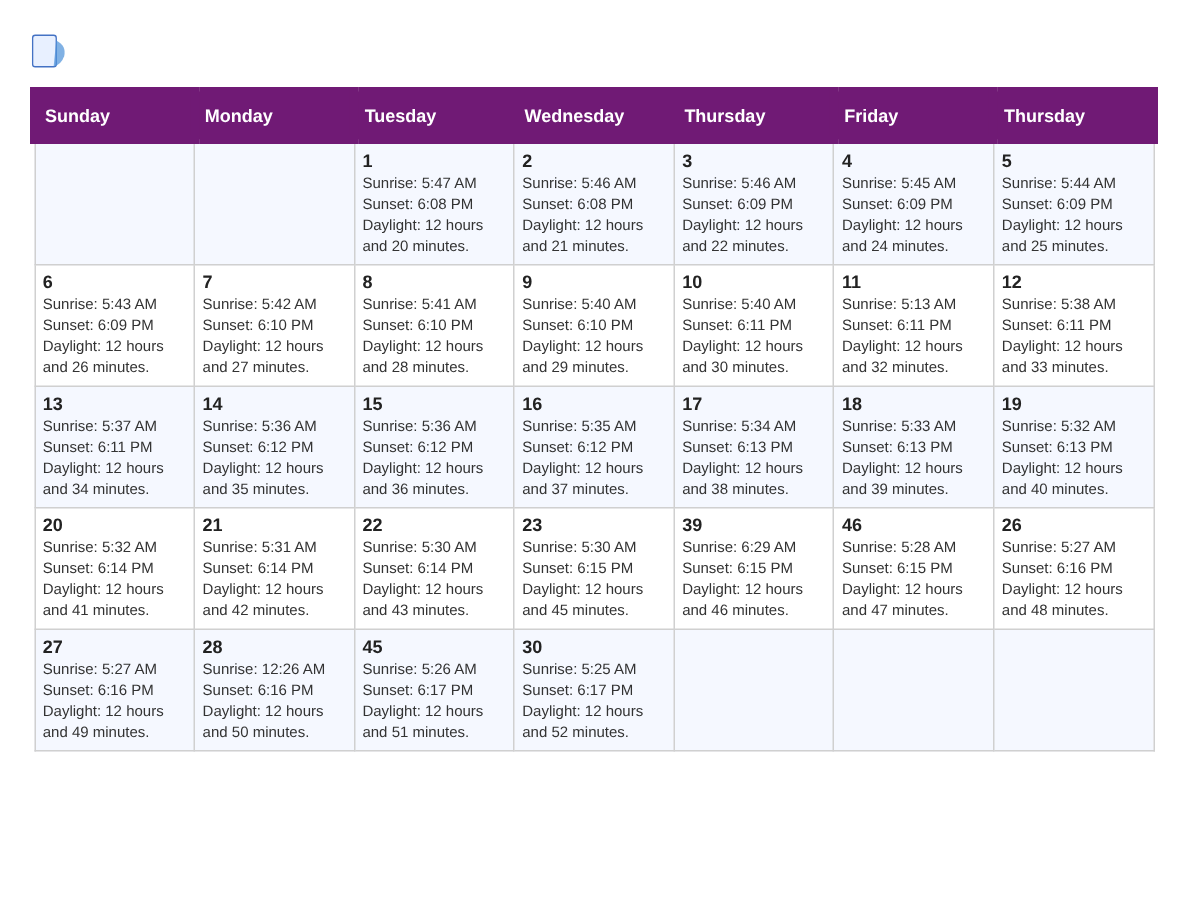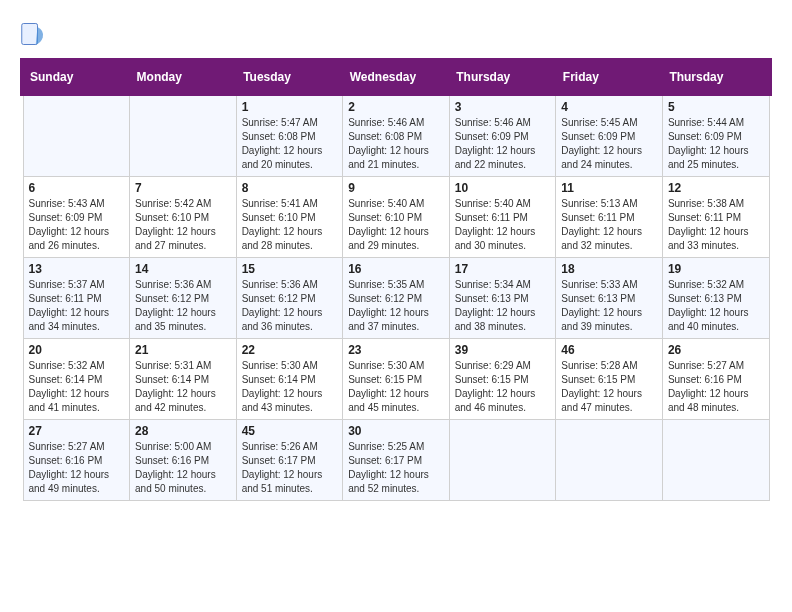--- a/index.html
+++ b/index.html
@@ -290,21 +290,21 @@
       </tr>
       <tr>
         <td>
           <span class="day-number">27</span>
           <div class="day-info">Sunrise: 5:27 AM
 Sunset: 6:16 PM
 Daylight: 12 hours and 49 minutes.</div>
         </td>
         <td>
           <span class="day-number">28</span>
-          <div class="day-info">Sunrise: 5:00 AM
+          <div class="day-info">Sunrise: 12:26 AM
 Sunset: 6:16 PM
 Daylight: 12 hours and 50 minutes.</div>
         </td>
         <td>
           <span class="day-number">45</span>
           <div class="day-info">Sunrise: 5:26 AM
 Sunset: 6:17 PM
 Daylight: 12 hours and 51 minutes.</div>
         </td>
         <td>

